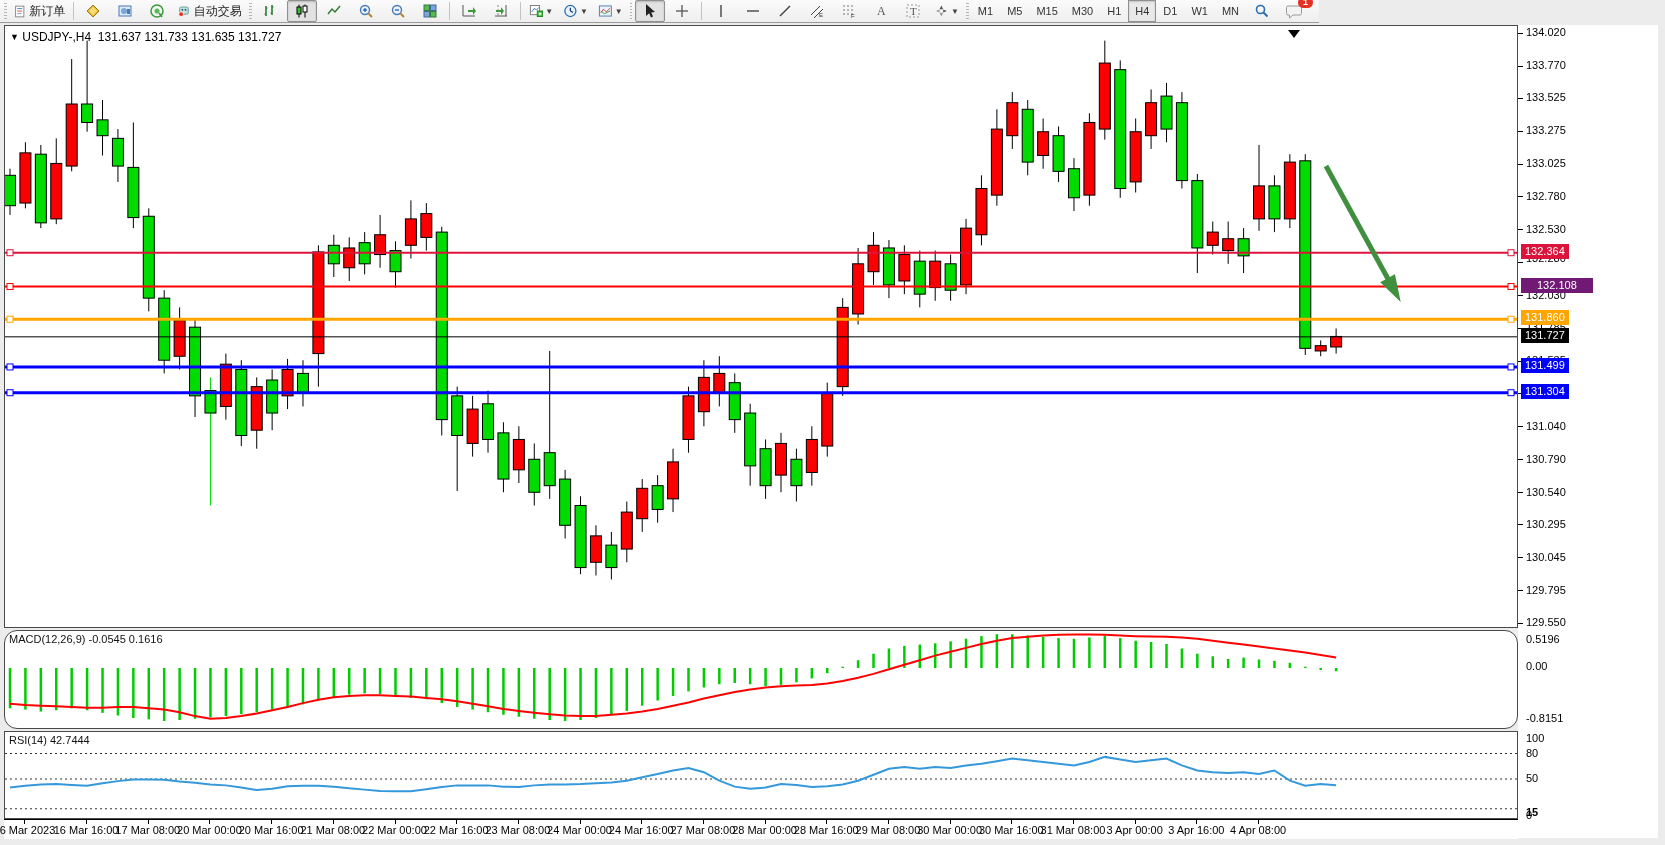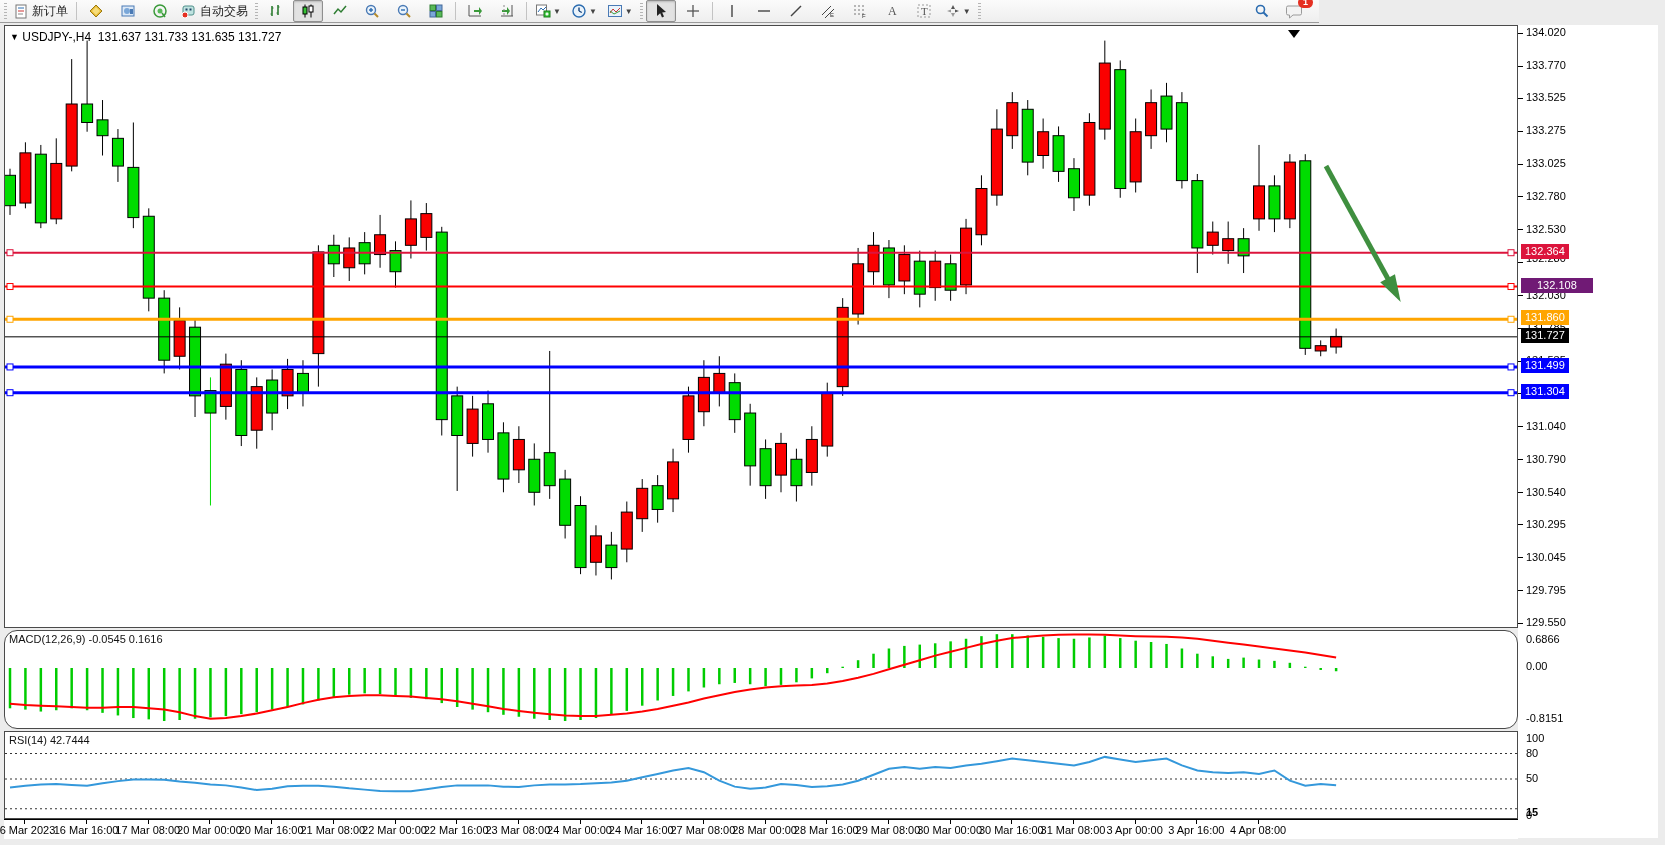--- a/index.html
+++ b/index.html
@@ -222,20 +222,31 @@
     <div class="tbtn">
       <svg width="16" height="16" viewBox="0 0 16 16">
           <polygon points="8,2 10,6 6,6" fill="#555"></polygon>
           <polygon points="8,14 10,10 6,10" fill="#999"></polygon>
           <polygon points="2,8 6,6.5 6,9.5" fill="#999"></polygon>
           <polygon points="14,8 10,6.5 10,9.5" fill="#555"></polygon>
         </svg>
       <span class="caret">▼</span>
     </div>
     <div class="thandle"></div>
+    <div id="tf-group" style="display:flex;align-items:center;">
+        <div class="tf-btn">M1</div>
+        <div class="tf-btn">M5</div>
+        <div class="tf-btn">M15</div>
+        <div class="tf-btn">M30</div>
+        <div class="tf-btn">H1</div>
+        <div class="tf-btn active">H4</div>
+        <div class="tf-btn">D1</div>
+        <div class="tf-btn">W1</div>
+        <div class="tf-btn">MN</div>
+      </div>
     <div class="toolbar-right">
       <div class="tbtn">
         <svg width="16" height="16" viewBox="0 0 16 16">
             <circle cx="6.5" cy="6.5" r="4" fill="none" stroke="#2b6cb0" stroke-width="1.6"></circle>
             <line x1="9.5" y1="9.5" x2="13.5" y2="13.5" stroke="#2b6cb0" stroke-width="2"></line>
           </svg>
       </div>
       <div class="tbtn notif" style="margin-right:8px">
         <svg width="17" height="16" viewBox="0 0 17 16">
             <path d="M2 3 h12 a1.5 1.5 0 0 1 1.5 1.5 v6 a1.5 1.5 0 0 1 -1.5 1.5 h-7 l-3.5 3 v-3 h-1.5 a1.5 1.5 0 0 1 -1.5 -1.5 v-6 A1.5 1.5 0 0 1 2 3 z" fill="#f3f3f3" stroke="#9a9a9a"></path>
@@ -651,21 +662,21 @@
       <div style="position: absolute; left: 1518px; top: 590.496px; width: 5px; height: 1px; background: rgb(0, 0, 0);"></div>
       <div style="position: absolute; left: 1526px; top: 583.996px; font-size: 11px; color: rgb(0, 0, 0);">129.795</div>
       <div style="position: absolute; left: 1518px; top: 622.853px; width: 5px; height: 1px; background: rgb(0, 0, 0);"></div>
       <div style="position: absolute; left: 1526px; top: 616.353px; font-size: 11px; color: rgb(0, 0, 0);">129.550</div>
       <div style="position: absolute; left: 1521px; top: 243.708px; font-size: 11px; color: rgb(255, 255, 255); background: rgb(220, 20, 60); padding: 0px 4px; line-height: 15px; z-index: 6;">132.364</div>
       <div style="position: absolute; left: 1521px; top: 277.518px; font-size: 11px; color: rgb(255, 255, 255); background: #701a75; padding: 0px 16px; line-height: 15px; z-index: 6;">132.108</div>
       <div style="position: absolute; left: 1521px; top: 310.271px; font-size: 11px; color: rgb(255, 255, 255); background: rgb(255, 165, 0); padding: 0px 4px; line-height: 15px; z-index: 6;">131.860</div>
       <div style="position: absolute; left: 1521px; top: 357.948px; font-size: 11px; color: rgb(255, 255, 255); background: rgb(0, 0, 255); padding: 0px 4px; line-height: 15px; z-index: 6;">131.499</div>
       <div style="position: absolute; left: 1521px; top: 383.702px; font-size: 11px; color: rgb(255, 255, 255); background: rgb(0, 0, 255); padding: 0px 4px; line-height: 15px; z-index: 6;">131.304</div>
       <div style="position: absolute; left: 1521px; top: 327.837px; font-size: 11px; color: rgb(255, 255, 255); background: rgb(0, 0, 0); padding: 0px 4px; line-height: 15px; z-index: 6;">131.727</div>
-      <div style="position: absolute; left: 1526px; top: 633px; font-size: 11px; color: rgb(0, 0, 0);">0.6866</div>
+      <div style="position: absolute; left: 1526px; top: 633px; font-size: 11px; color: rgb(0, 0, 0);">0.5196</div>
       <div style="position: absolute; left: 1526px; top: 660px; font-size: 11px; color: rgb(0, 0, 0);">0.00</div>
       <div style="position: absolute; left: 1526px; top: 712px; font-size: 11px; color: rgb(0, 0, 0);">-0.8151</div>
       <div style="position: absolute; left: 1526px; top: 732px; font-size: 11px; color: rgb(0, 0, 0);">100</div>
       <div style="position: absolute; left: 1526px; top: 746.5px; font-size: 11px; color: rgb(0, 0, 0);">80</div>
       <div style="position: absolute; left: 1526px; top: 772px; font-size: 11px; color: rgb(0, 0, 0);">50</div>
       <div style="position: absolute; left: 1526px; top: 806px; font-size: 11px; color: rgb(0, 0, 0); font-weight: bold;">15</div>
       <div style="position: absolute; left: 1526px; top: 809px; font-size: 11px; color: rgb(0, 0, 0);">0</div>
     </div>
 </div>
 

